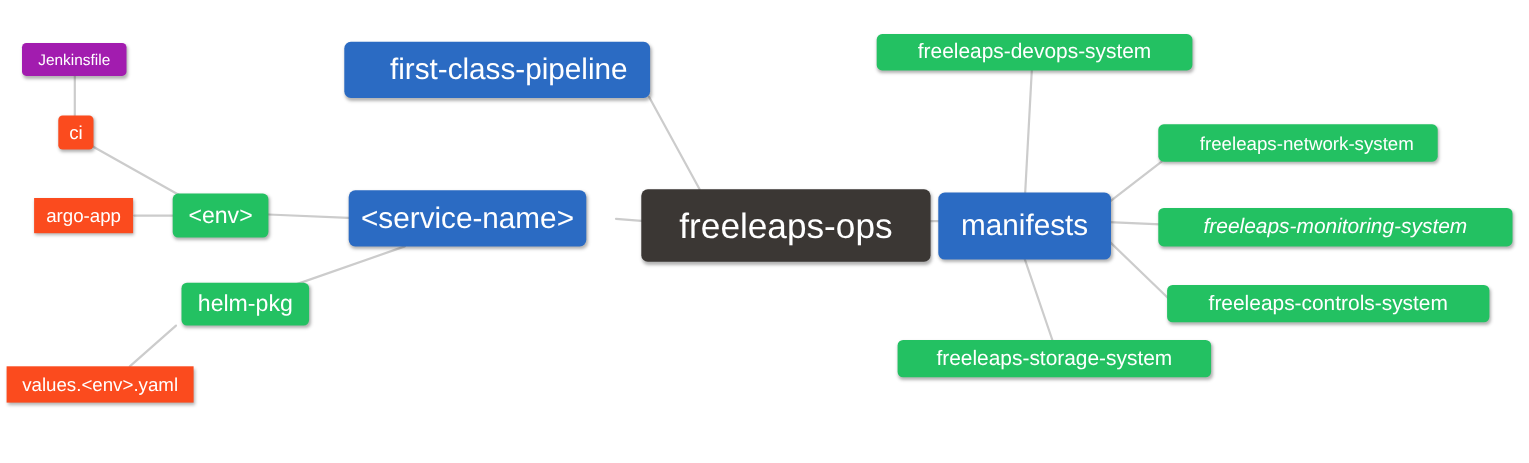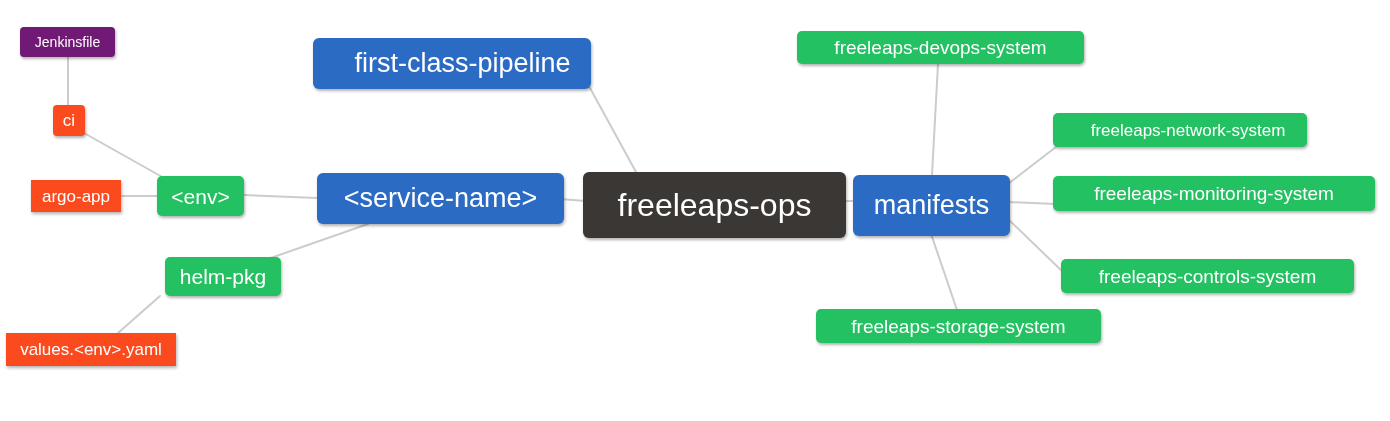--- a/index.html
+++ b/index.html
@@ -30,38 +30,38 @@
     box-sizing: border-box;
     color: #ffffff;
     white-space: nowrap;
     border-radius: 5px;
     box-shadow: 1px 2px 3px rgba(0,0,0,0.30);
     cursor: default;
     line-height: 1;
   }
   .blue   { background: #2b6bc3; }
   .green  { background: #23c162; }
-  .orange { background: #701a75; }
+  .orange { background: #a21caf; margin-top: 12px; }
   .red    { background: #fb4b1e; }
   .dark   { background: #3b3734; }
 
   
   .n-jenkinsfile { left: 20px;  top: 27px;  width: 95px;  height: 30px; font-size: 14px; border-radius: 4px; }
   .n-ci          { left: 53px;  top: 105px; width: 32px;  height: 31px; font-size: 17px; border-radius: 4px; }
   .n-argo-app    { left: 31px;  top: 180px; width: 90px;  height: 32px; font-size: 17px; border-radius: 0; }
   .n-env         { left: 157px; top: 176px; width: 87px;  height: 40px; font-size: 21px; }
   .n-helm-pkg    { left: 148px; top: 257px; width: 116px; height: 39px; font-size: 21px; margin-left: 17px; }
   .n-values-yaml { left: 6px;   top: 333px; width: 170px; height: 33px; font-size: 17px; border-radius: 0; }
   .n-first-class-pipeline { left: 313px; top: 38px;  width: 278px; height: 51px; font-size: 27px; border-radius: 6px; padding-left: 21px; }
-  .n-service-name         { left: 317px; top: 173px; width: 247px; height: 51px; font-size: 27px; border-radius: 6px; }
+  .n-service-name         { left: 317px; top: 173px; width: 216px; height: 51px; font-size: 27px; border-radius: 6px; }
   .n-freeleaps-ops        { left: 583px; top: 172px; width: 263px; height: 66px; font-size: 32px; border-radius: 6px; }
   .n-manifests            { left: 853px; top: 175px; width: 157px; height: 61px; font-size: 27px; border-radius: 6px; }
   .n-devops     { left: 797px;  top: 31px;  width: 287px; height: 33px; font-size: 19px; }
   .n-network    { left: 1053px; top: 113px; width: 254px; height: 34px; font-size: 17px; padding-left: 16px; }
-  .n-monitoring { left: 1053px; top: 176px; width: 322px; height: 35px; font-size: 19px; }
+  .n-monitoring { left: 1053px; top: 189px; width: 322px; height: 35px; font-size: 19px; font-style: italic; }
   .n-controls   { left: 1061px; top: 259px; width: 293px; height: 34px; font-size: 19px; }
   .n-storage    { left: 816px;  top: 309px; width: 285px; height: 34px; font-size: 19px; }
 </style>
 </head>
 <body>
 
 <div class="canvas">
 
   <svg class="edges" viewBox="0 0 1390 421">
     <line x1="68" y1="56" x2="68" y2="105"></line>

